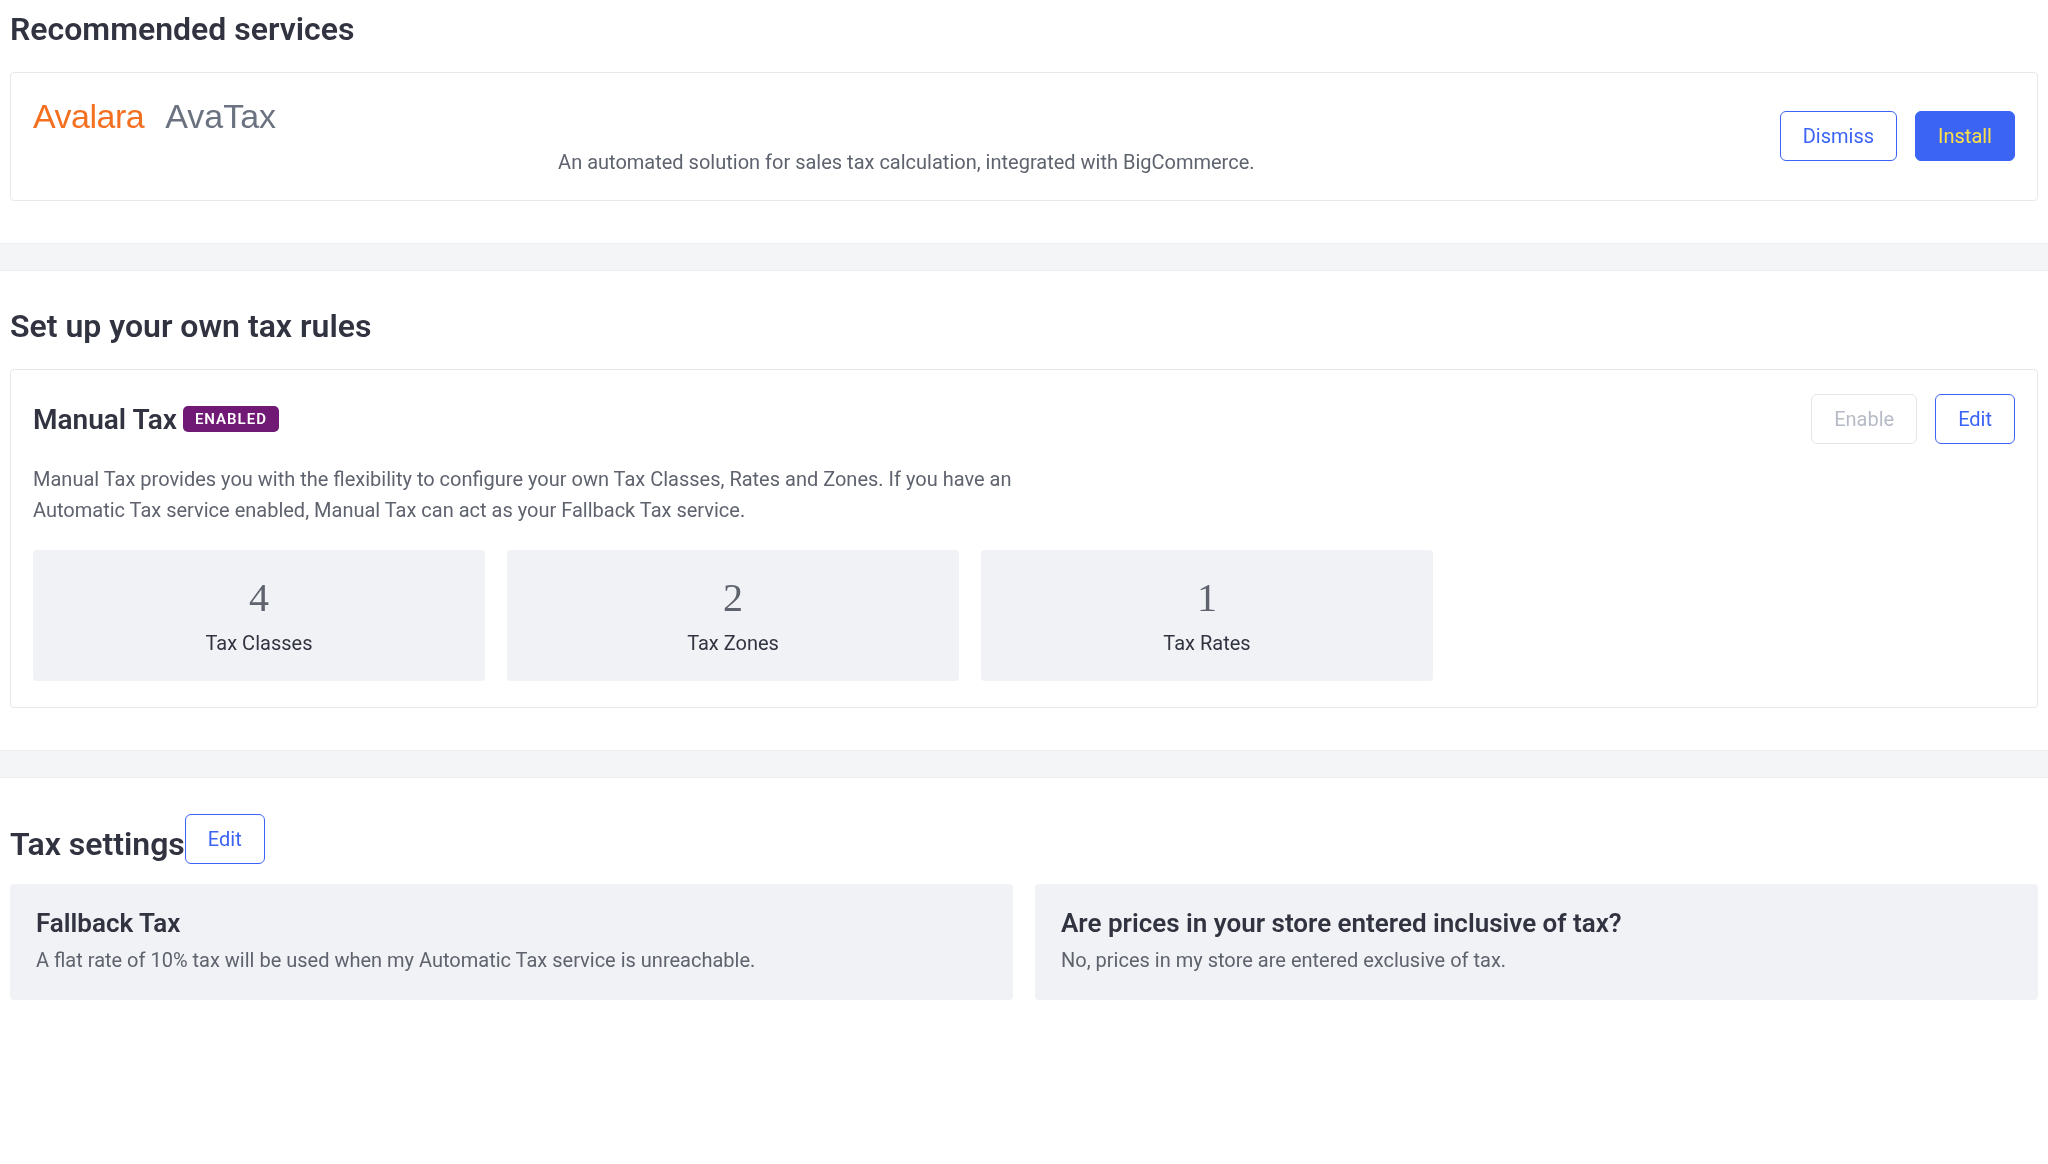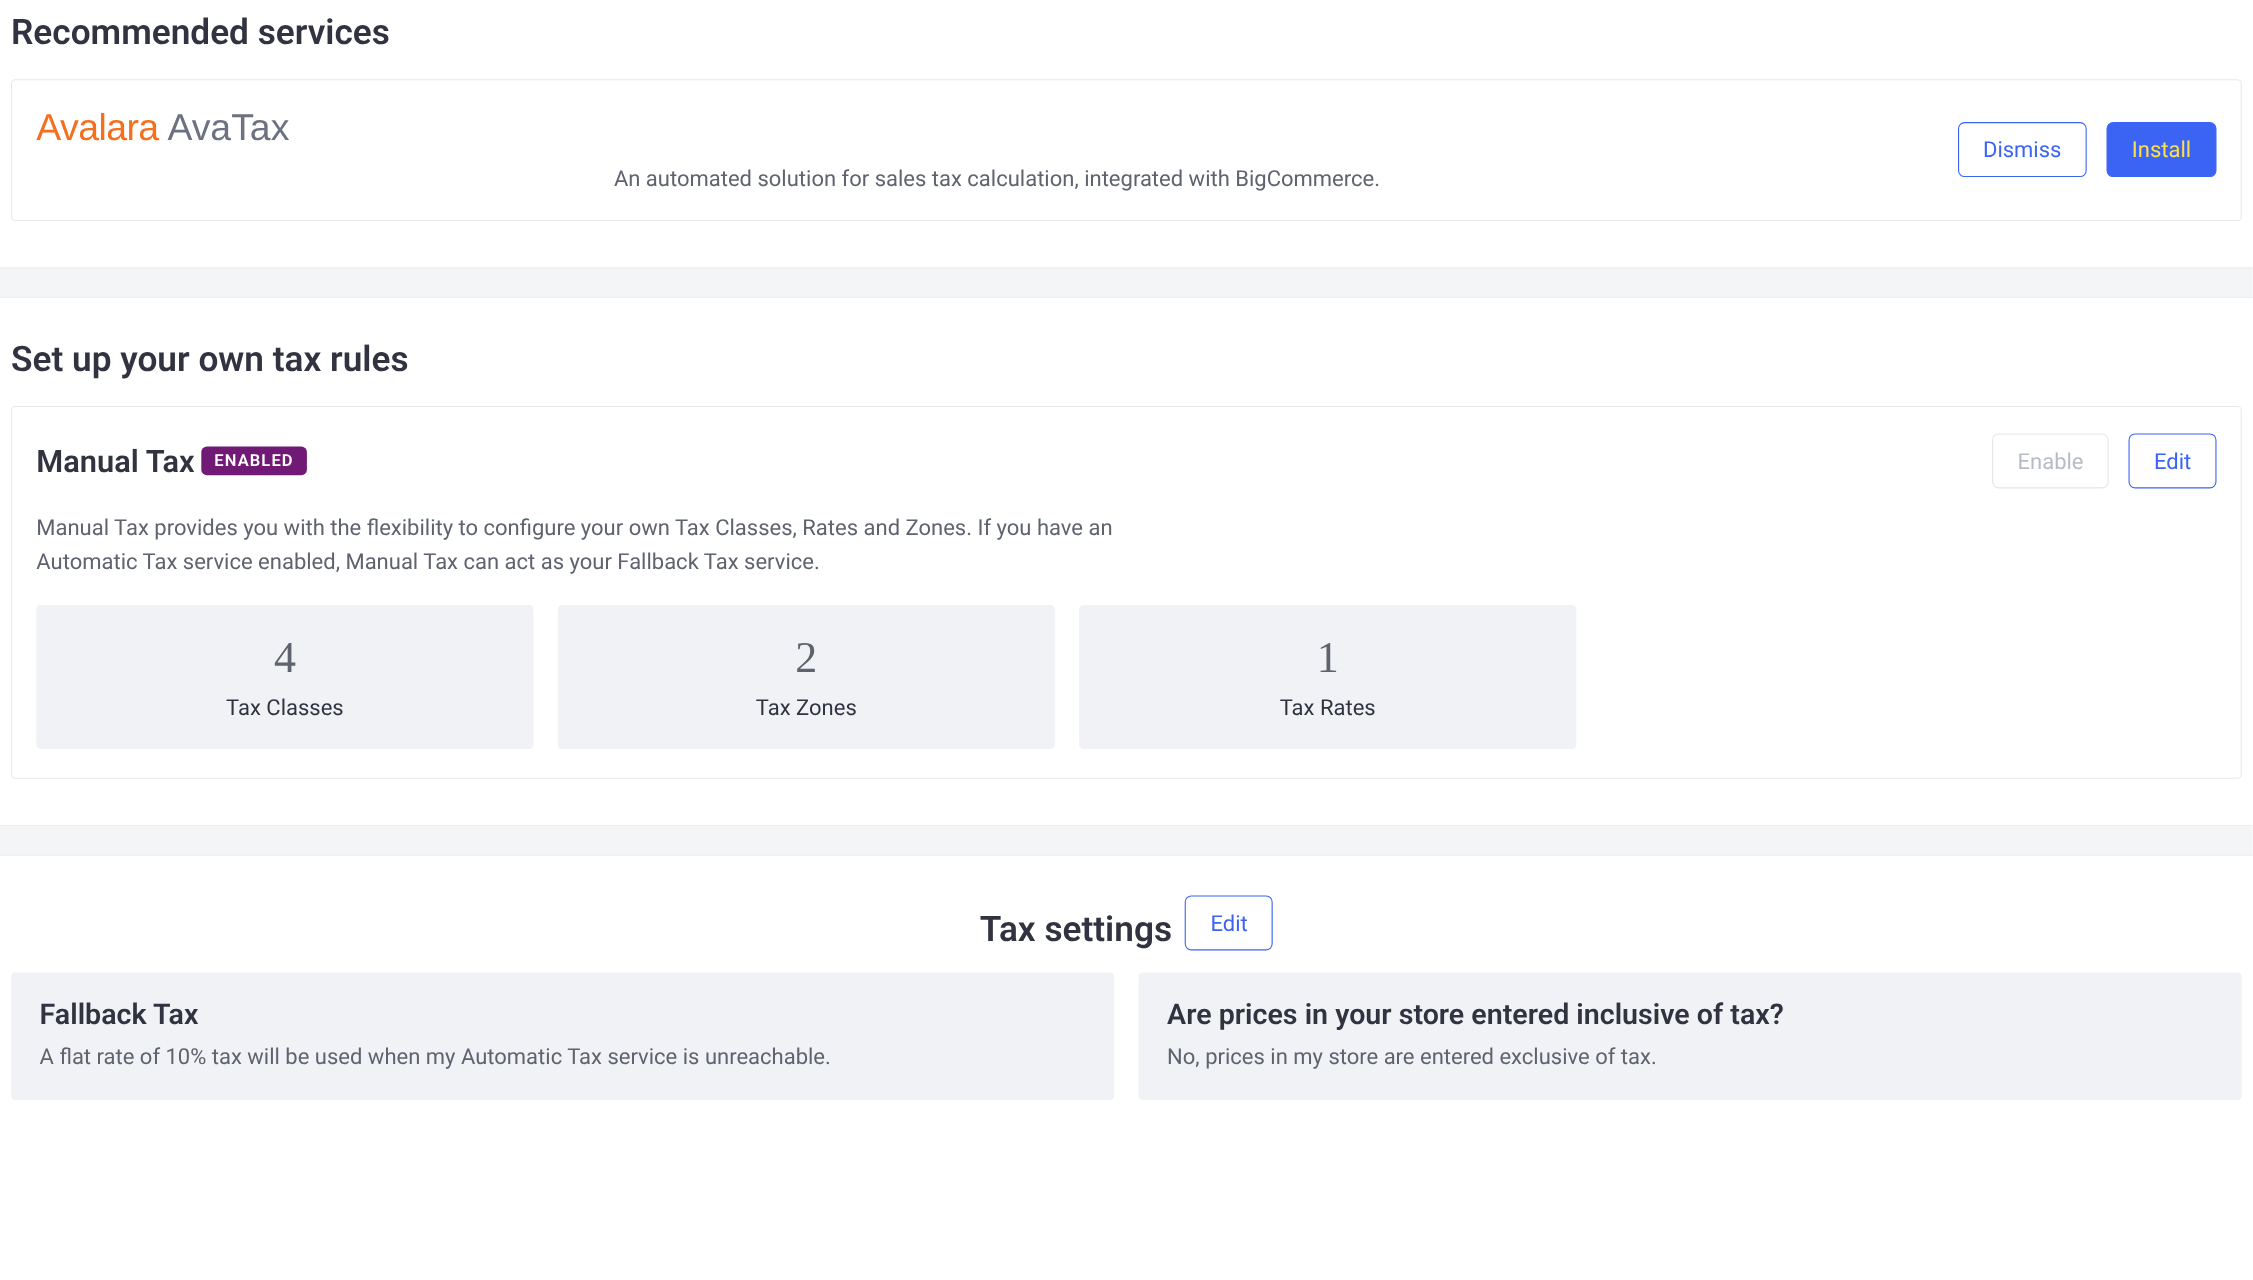--- a/index.html
+++ b/index.html
@@ -12,43 +12,42 @@
   }
   .section { padding: 0 10px; }
   .section-title {
     font-size: 32px;
     font-weight: 600;
     color: #313440;
     margin: 10px 0 24px 0;
   }
   .section-title-row {
     display: flex;
-    justify-content: center;
+    justify-content: flex-start;
     align-items: center;
-    gap: 12px;
   }
   .panel {
     border: 1px solid #e6e8ec;
     border-radius: 4px;
     padding: 24px 22px 26px 22px;
     background: #fff;
   }
   .rec-service {
     display: flex;
     justify-content: space-between;
     align-items: center;
   }
   .rec-left { flex: 1; }
   .rec-desc {
     color: #5e636e;
     font-size: 20px;
     margin-top: 14px;
     text-align: center;
   }
-  .logo-row { display: flex; align-items: baseline; gap: 8px; }
+  .logo-row { display: flex; align-items: baseline; gap: 21px; }
   .logo-avalara {
     font-family: Arial, sans-serif;
     font-weight: 400;
     font-size: 34px;
     color: #F37021;
     letter-spacing: -0.5px;
   }
   .logo-avatax {
     font-family: Arial, sans-serif;
     font-weight: 300;

